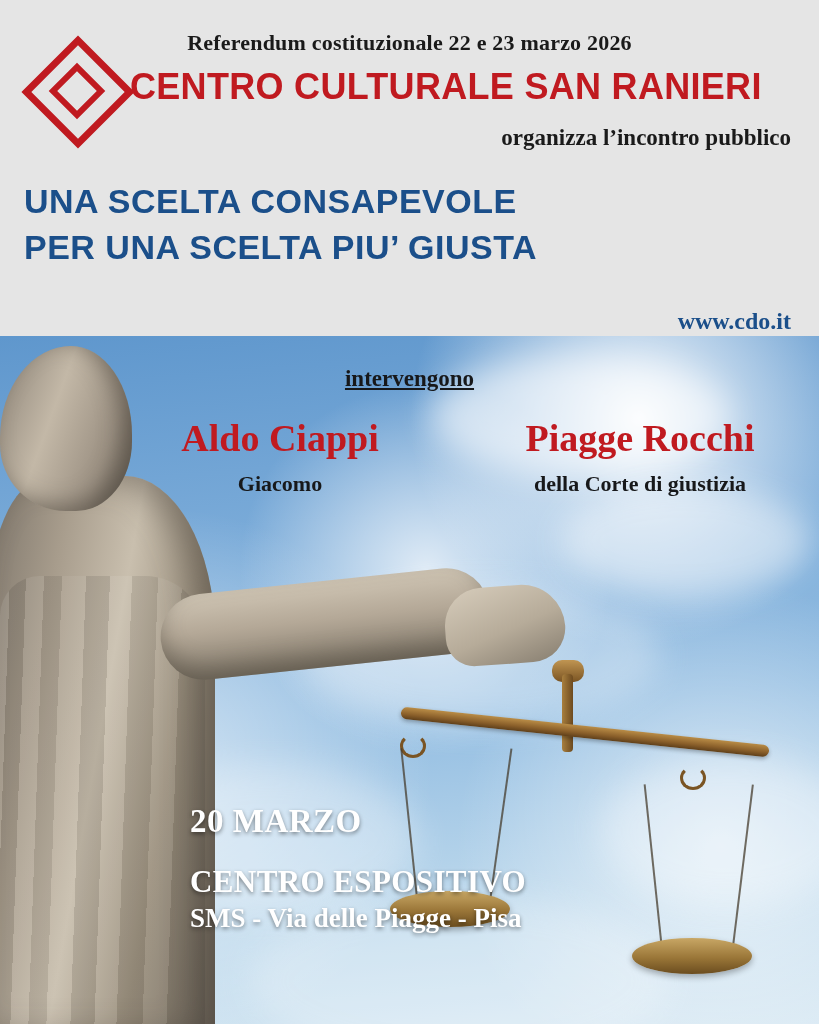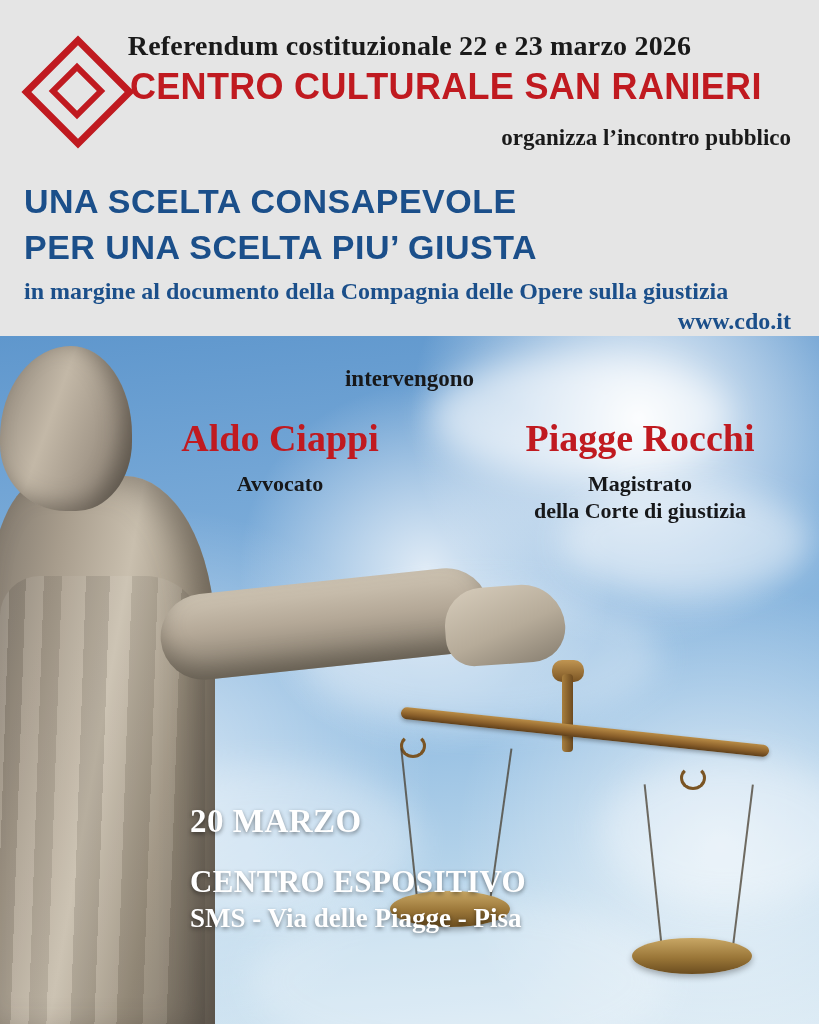--- a/index.html
+++ b/index.html
@@ -30,21 +30,21 @@
   }
 
   .header-line {
     position: absolute;
     top: 30px;
     left: 0;
     width: 819px;
     text-align: center;
     font-family: "Liberation Serif", serif;
     font-weight: bold;
-    font-size: 28px;
+    font-size: 22px;
     color: #1a1a1a;
     letter-spacing: 0.2px;
   }
 
   .logo {
     position: absolute;
     left: 30px;
     top: 44px;
     width: 92px;
     height: 92px;
@@ -264,20 +264,21 @@
   
   .intervengono {
     position: absolute;
     left: 0; top: 30px;
     width: 819px;
     text-align: center;
     font-family: "Liberation Serif", serif;
     font-weight: bold;
     font-size: 23px;
     color: #17181a;
+    text-decoration: underline;
   }
   .speaker-left {
     position: absolute;
     left: 120px; top: 80px;
     width: 320px;
     text-align: center;
   }
   .speaker-right {
     position: absolute;
     left: 470px; top: 80px;
@@ -360,21 +361,20 @@
 
     <div class="org-name">CENTRO CULTURALE SAN RANIERI</div>
 
     <div class="organizes">organizza l’incontro pubblico</div>
 
     <div class="title">
       <div>UNA SCELTA CONSAPEVOLE</div>
       <div>PER UNA SCELTA PIU’ GIUSTA</div>
     </div>
 
-    <div class="subtitle">in margine al documento della Compagnia delle Opere sulla giustizia</div>
 
     <a class="website" href="#">www.cdo.it</a>
   </div>
 
   <div class="photo">
 
     <div class="cloud c1"></div>
     <div class="cloud c2"></div>
     <div class="cloud c3"></div>
     <div class="cloud c4"></div>
@@ -400,27 +400,26 @@
       <div class="string sr1"></div>
       <div class="string sr2"></div>
       <div class="pan pan-left"></div>
       <div class="pan pan-right"></div>
     </div>
 
     <div class="intervengono">intervengono</div>
 
     <div class="speaker-left">
       <div class="speaker-name">Aldo Ciappi</div>
-      <div class="speaker-role">Avvocato</div>
+      <div class="speaker-role">Giacomo</div>
     </div>
 
     <div class="speaker-right">
       <div class="speaker-name">Piagge Rocchi</div>
       <div class="speaker-role">
-        <div>Magistrato</div>
         <div>della Corte di giustizia</div>
       </div>
     </div>
 
     <div class="event-block">
       <div class="ev-date">20 MARZO</div>
       <div class="ev-venue">CENTRO ESPOSITIVO</div>
       <div class="ev-address">SMS - Via delle Piagge - Pisa</div>
     </div>
 

